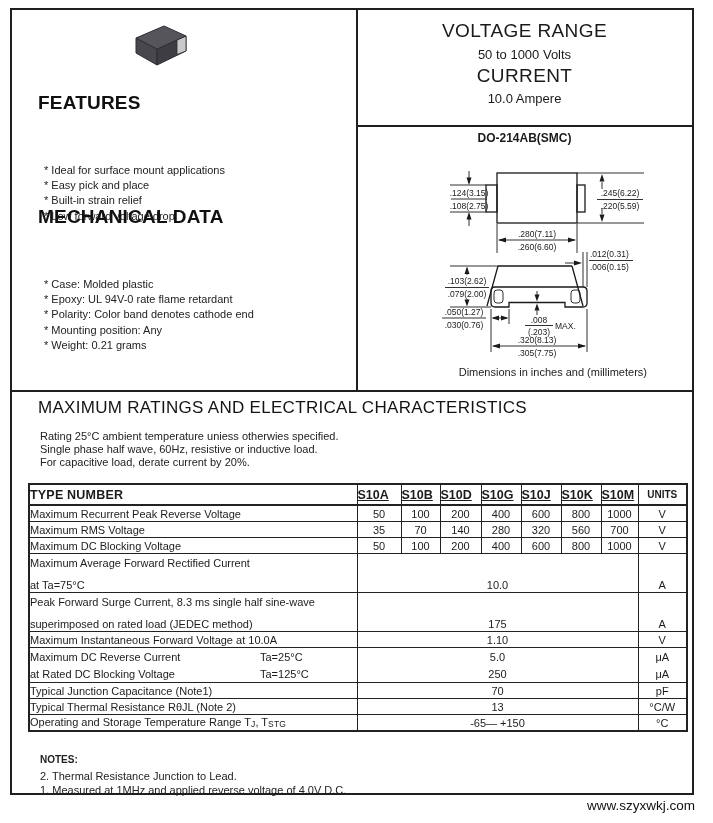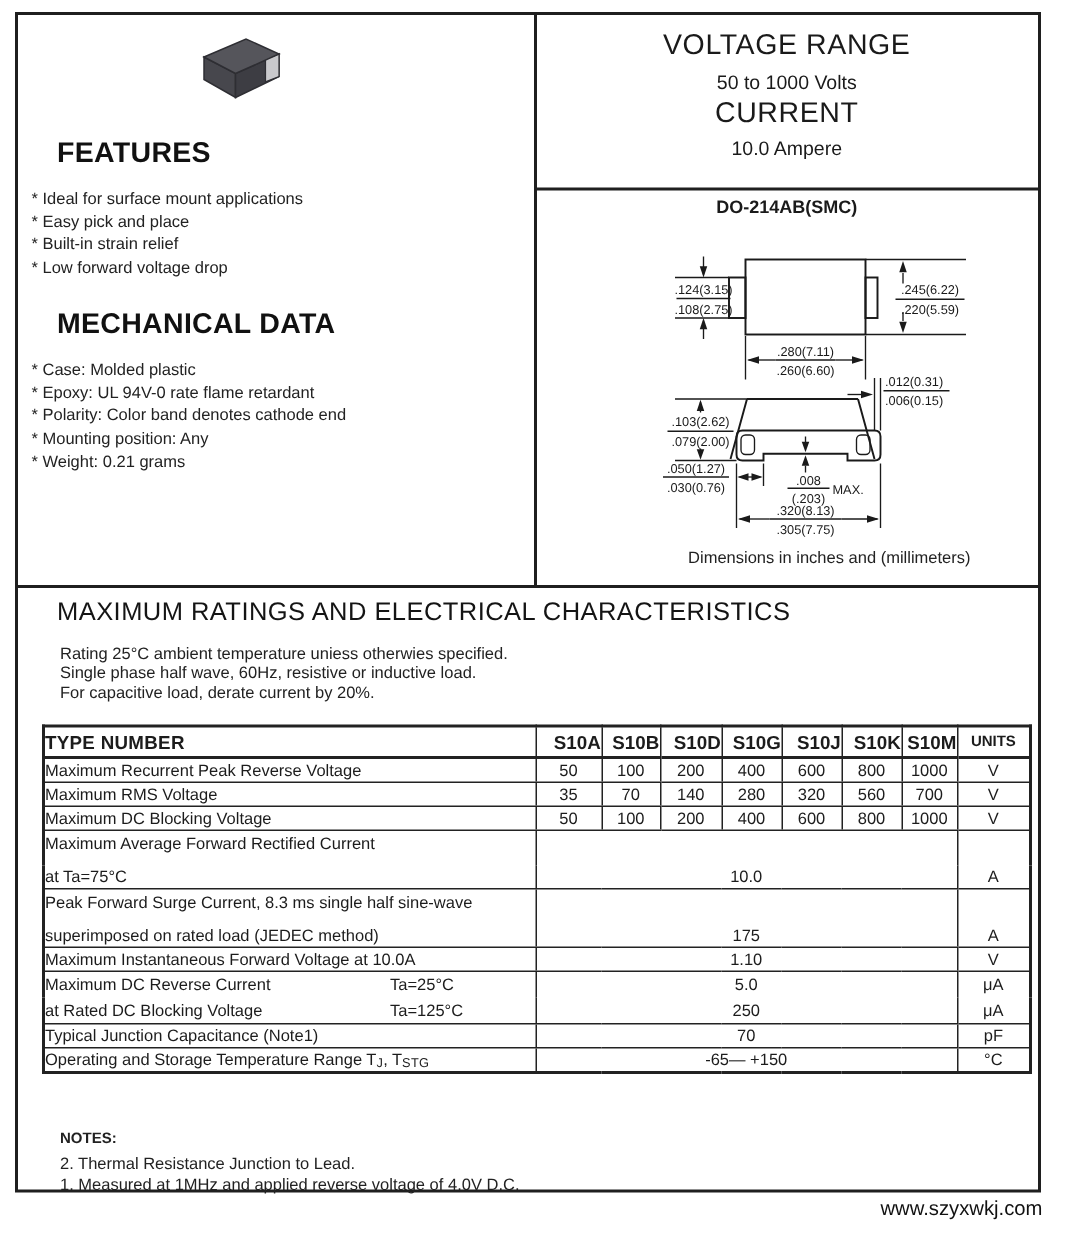--- a/index.html
+++ b/index.html
@@ -9,21 +9,21 @@
         border:2px solid #1f1f1f;}
   .vdiv{position:absolute;left:356px;top:8px;width:2px;height:384px;background:#1f1f1f;}
   .hdiv-main{position:absolute;left:10px;top:390px;width:682px;height:2px;background:#1f1f1f;}
   .hdiv-right{position:absolute;left:357px;top:125px;width:335px;height:2px;background:#1f1f1f;}
 
   
   .chip-svg{position:absolute;left:124px;top:22px;}
   .sec-title{position:absolute;left:38px;font-size:19px;font-weight:bold;letter-spacing:.2px;color:#111;}
   .features-title{top:92px;}
   .mech-title{top:206px;}
-  .bullets{position:absolute;left:21px;font-size:11px;line-height:15.2px;color:#222;}
+  .bullets{position:absolute;left:44px;font-size:11px;line-height:15.2px;color:#222;margin-top:37px;}
   .features-list{top:126px;}
   .mech-list{top:240px;}
 
   
   .rhead{position:absolute;left:357px;width:335px;text-align:center;color:#1a1a1a;}
   .vr-title{top:20px;font-size:19px;letter-spacing:.4px;}
   .vr-value{top:47px;font-size:13px;}
   .cur-title{top:65px;font-size:19px;letter-spacing:.4px;}
   .cur-value{top:91px;font-size:13px;}
   .pkg-name{top:131px;font-size:12px;font-weight:bold;}
@@ -32,21 +32,21 @@
 
   
   .ratings-title{position:absolute;left:38px;top:398px;font-size:17px;letter-spacing:.3px;color:#141414;}
   .intro{position:absolute;left:40px;top:430px;font-size:11px;line-height:13.2px;color:#222;}
 
   table.spec{position:absolute;left:28px;top:483px;width:658px;border-collapse:collapse;
        table-layout:fixed;border:2px solid #222;font-size:11px;color:#1c1c1c;}
   table.spec th, table.spec td{padding:0;margin:0;vertical-align:middle;overflow:hidden;white-space:nowrap;}
   table.spec thead th{height:19px;border-bottom:2px solid #222;font-weight:bold;}
   th.type-head{font-size:12.5px;font-weight:normal;text-align:left;padding-left:8px;letter-spacing:.2px;}
-  th.part{font-size:12.5px;text-align:right;}
+  th.part{font-size:12.5px;text-align:left;text-decoration:underline;}
   th.units-head{font-size:10px;text-align:center;}
   table.spec th + th{border-left:1.6px solid #222;}
   td.lab{position:relative;text-align:left;padding-left:8px;height:15px;}
   td.val,td.unit{border-left:1.6px solid #222;text-align:center;height:15px;}
   tr.end td{border-bottom:1.6px solid #222;}
   tr.tall td{height:20px;vertical-align:top;padding-top:3px;}
   tr.tall2 td{height:17px;}
   .tabcond{position:absolute;left:230px;top:50%;transform:translateY(-50%);}
   .subs{font-size:8.5px;vertical-align:-1px;letter-spacing:.2px;}
 
@@ -283,20 +283,25 @@
           <td class="lab">at Rated DC Blocking Voltage<span class="tabcond">Ta=125°C</span></td>
           <td class="val" colspan="7">250</td>
           <td class="unit">μA</td>
         </tr>
         <tr class="end">
           <td class="lab">Typical Junction Capacitance (Note1)</td>
           <td class="val" colspan="7">70</td>
           <td class="unit">pF</td>
         </tr>
         <tr class="end">
+          <td class="lab">Typical Thermal Resistance RθJL (Note 2)</td>
+          <td class="val" colspan="7">13</td>
+          <td class="unit">°C/W</td>
+        </tr>
+        <tr class="end">
           <td class="lab"><span>Operating and Storage Temperature Range T</span><span class="subs">J</span><span>, T</span><span class="subs">STG</span></td>
           <td class="val" colspan="7">-65— +150</td>
           <td class="unit">°C</td>
         </tr>
       </tbody>
   </table>
 
   <div class="notes-title">NOTES:</div>
   <div class="note-item note-1">1. Measured at 1MHz and applied reverse voltage of 4.0V D.C.</div>
   <div class="note-item note-2">2. Thermal Resistance Junction to Lead.</div>

